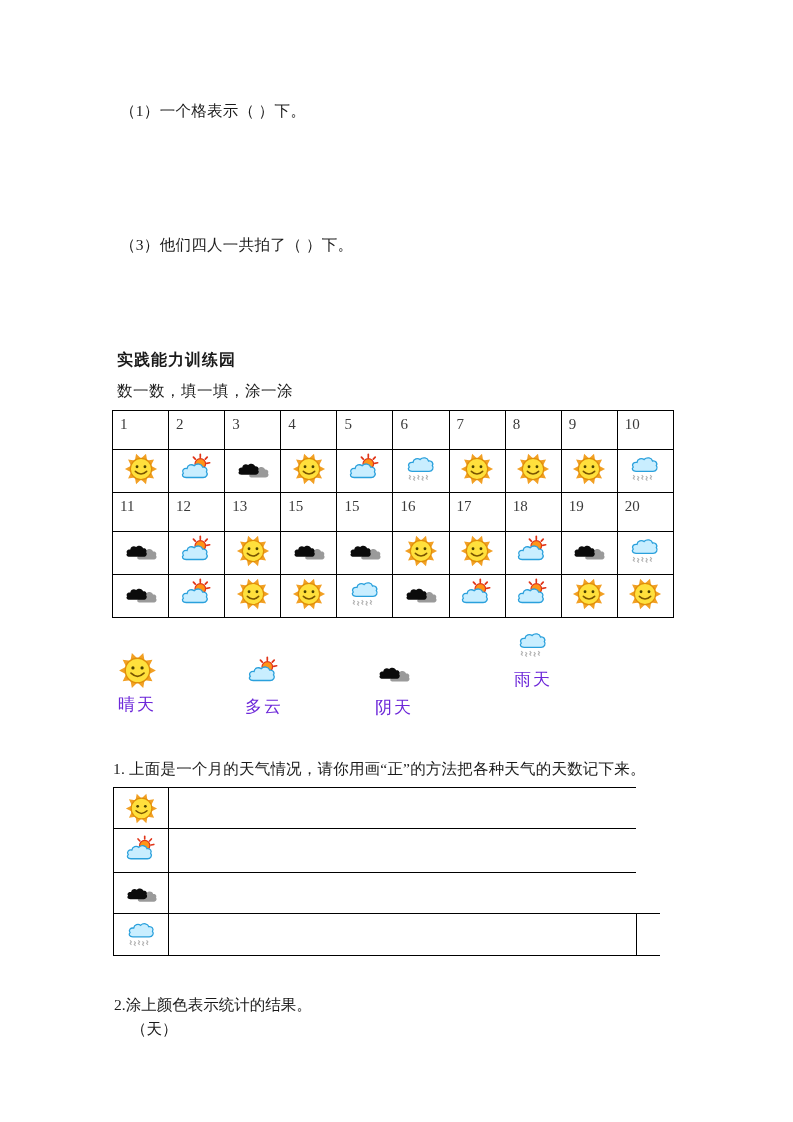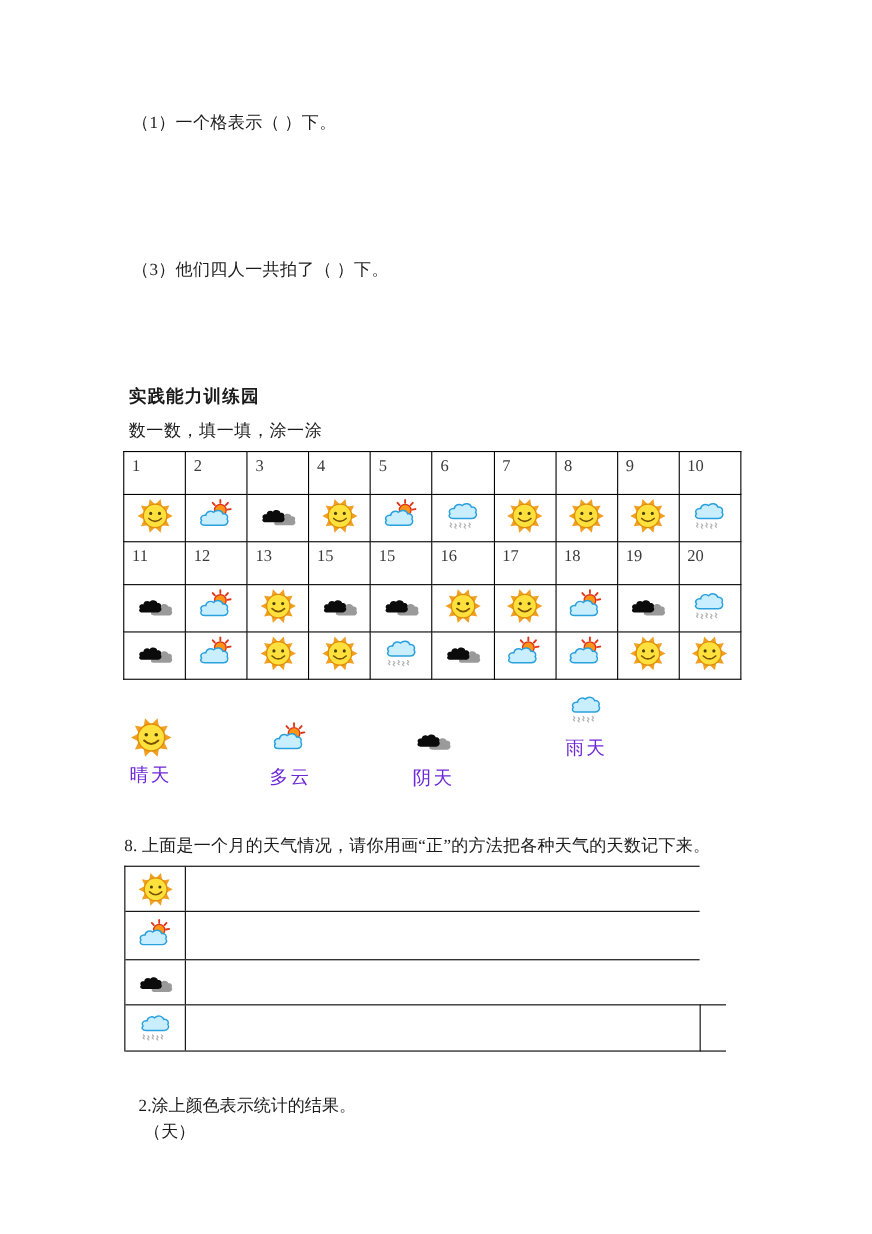--- a/index.html
+++ b/index.html
@@ -53,21 +53,21 @@
     display:flex;align-items:center;justify-content:center;flex:none;
   }
   .tally-value-cell{flex:1;}
   .tally-ext{
     position:absolute;left:100%;top:-1px;width:24px;height:calc(100% + 2px);
     border-top:1px solid var(--border_black);
     border-bottom:1px solid var(--border_black);
     border-left:1px solid var(--border_black);
     box-sizing:border-box;
   }
-  .q2-text{position:absolute;left:114px;top:995px;font-size:15.5px;white-space:nowrap;margin-left:12px;}
+  .q2-text{position:absolute;left:114px;top:995px;font-size:15.5px;white-space:nowrap;}
   .unit-label{position:absolute;left:131px;top:1019px;font-size:15.5px;white-space:nowrap;}
   .svg-defs{position:absolute;width:0;height:0;overflow:hidden;}
 </style>
 </head>
 <body>
 
 <div class="page">
 
   <div class="q iq0">（1）一个格表示（  ）下。</div>
   <div class="q iq2">（3）他们四人一共拍了（    ）下。</div>
@@ -218,21 +218,21 @@
         </svg></span>
     <span class="legend-label">阴天</span>
   </div>
   <div class="legend-item legend-3">
     <span class="wicon"><svg width="34" height="34" viewBox="0 0 36 36">
           <use href="#icon-rainy"></use>
         </svg></span>
     <span class="legend-label">雨天</span>
   </div>
 
-  <div class="q1-text">8. 上面是一个月的天气情况，请你用画“正”的方法把各种天气的天数记下来。</div>
+  <div class="q1-text">1. 上面是一个月的天气情况，请你用画“正”的方法把各种天气的天数记下来。</div>
 
   <div class="tally-table">
       <div class="tally-row tr-h0">
         <div class="tally-icon-cell">
           <span class="wicon"><svg width="33" height="33" viewBox="0 0 36 36">
               <use href="#icon-sunny"></use>
             </svg></span>
         </div>
         <div class="tally-value-cell"></div>
       </div>

